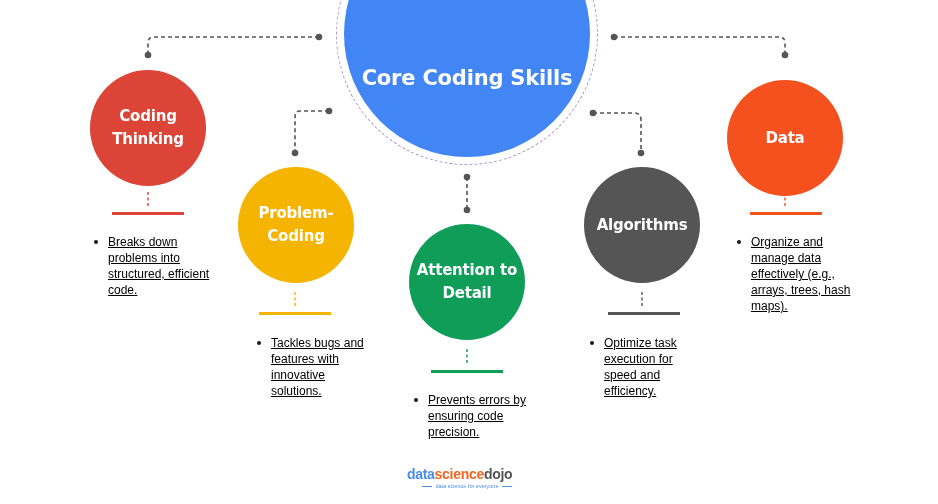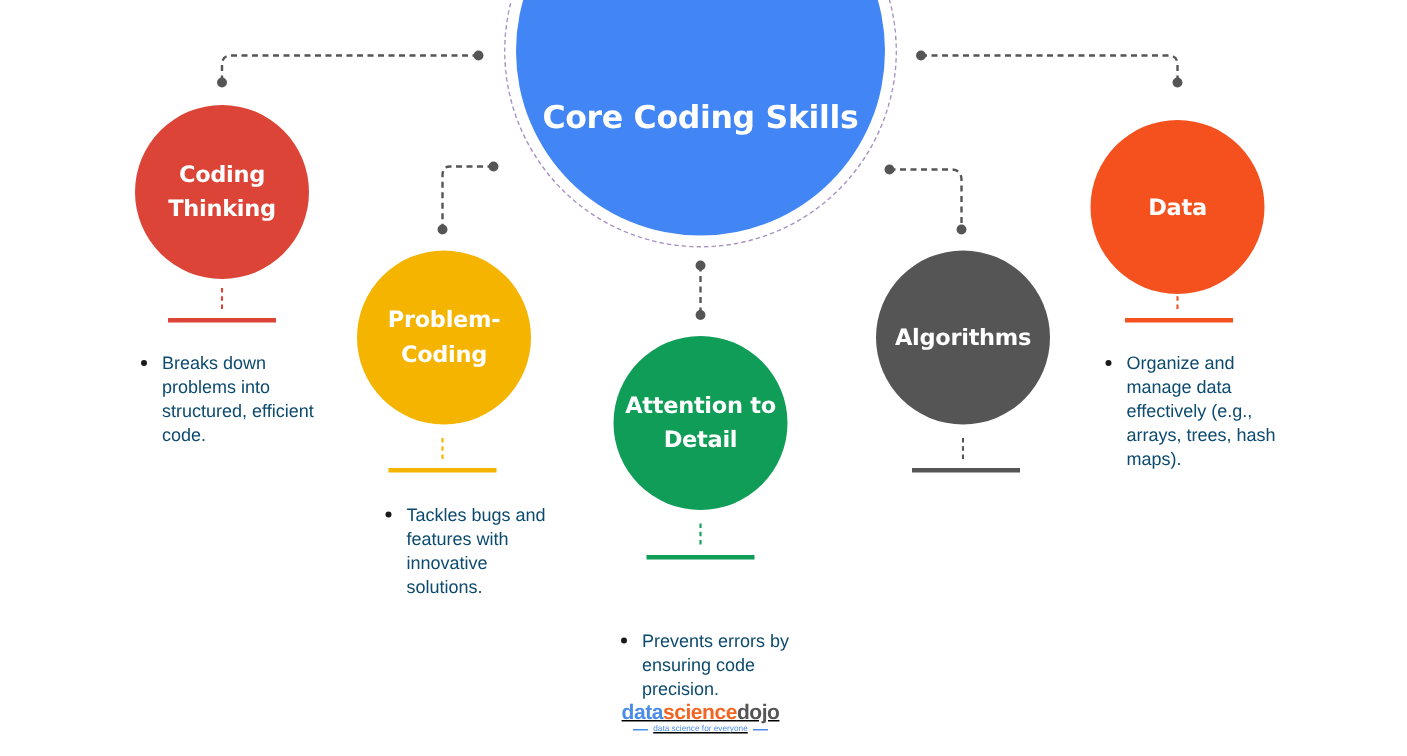--- a/index.html
+++ b/index.html
@@ -10,26 +10,26 @@
   .circle { position: absolute; border-radius: 50%; display: flex; align-items: center;
             justify-content: center; text-align: center; color: #ffffff; font-weight: bold;
             font-family: "DejaVu Sans", sans-serif; }
   .node-label { display: block; font-size: 15px; line-height: 23px; letter-spacing: -0.2px; }
   .core { left: 344px; top: -89px; width: 246px; height: 246px; background: #4285f4; }
   .core-ring { position: absolute; left: 336px; top: -97px; width: 262px; height: 262px;
                border-radius: 50%; border: 1.3px dashed #a994c6; box-sizing: border-box; }
   .core .node-label { font-size: 21px; line-height: 34px; margin-top: 88px; }
   .node { width: 116px; height: 116px; }
   .bar { position: absolute; height: 3px; }
-  .desc { position: absolute; font-size: 12px; line-height: 16px; color: #0c4a6e; margin: 0; padding: 0;
-          list-style: none; font-family: "Liberation Sans", sans-serif; }
+  .desc { position: absolute; font-size: 12px; line-height: 16px; color: #000000; margin: 0; padding: 0;
+          list-style: none; font-family: "Liberation Sans", sans-serif; text-decoration: underline; }
   .desc li { position: relative; padding-left: 17px; }
   .desc li::before { content: ""; position: absolute; left: 3px; top: 6px; width: 4px; height: 4px;
                      border-radius: 50%; background: #1a1a1a; }
-  .logo { position: absolute; left: 407px; top: 466px; width: 120px; text-align: center; text-decoration: underline; }
+  .logo { position: absolute; left: 407px; top: 466px; width: 120px; text-align: left; }
   .logo-main { font-size: 14px; font-weight: bold; letter-spacing: -0.3px; line-height: 16px; }
   .logo-main .blue { color: #4a8ce8; }
   .logo-main .orange { color: #f26522; }
   .logo-main .gray { color: #555555; }
   .logo-sub { font-size: 5.5px; color: #4a8ce8; line-height: 8px; display: flex; align-items: center;
               justify-content: center; gap: 4px; }
   .logo-sub .dash { display: inline-block; width: 10px; height: 1px; background: #4a8ce8; }
 </style>
 </head>
 <body>
@@ -98,30 +98,33 @@
     <li>Tackles bugs and features with innovative solutions.</li>
   </ul>
 
   <div class="circle node" style="left:409px; top:224px; background:#0f9d58;">
     <div>
       <span class="node-label">Attention to</span>
       <span class="node-label">Detail</span>
     </div>
   </div>
   <div class="bar" style="left:431px; top:370px; width:72px; background:#0f9d58;"></div>
-  <ul class="desc" style="left:411px; top:392px; width:120px;margin-top:27px;">
+  <ul class="desc" style="left:411px; top:392px; width:120px;">
     <li>Prevents errors by ensuring code precision.</li>
   </ul>
 
   <div class="circle node" style="left:584px; top:167px; background:#555555;">
     <div>
       <span class="node-label">Algorithms</span>
     </div>
   </div>
   <div class="bar" style="left:608px; top:312px; width:72px; background:#555555;"></div>
+  <ul class="desc" style="left:587px; top:335px; width:120px;">
+    <li>Optimize task execution for speed and efficiency.</li>
+  </ul>
 
   <div class="circle node" style="left:727px; top:80px; background:#f4511e;">
     <div>
       <span class="node-label">Data</span>
     </div>
   </div>
   <div class="bar" style="left:750px; top:212px; width:72px; background:#f4511e;"></div>
   <ul class="desc" style="left:734px; top:234px; width:125px;">
     <li>Organize and manage data effectively (e.g., arrays, trees, hash maps).</li>
   </ul>

